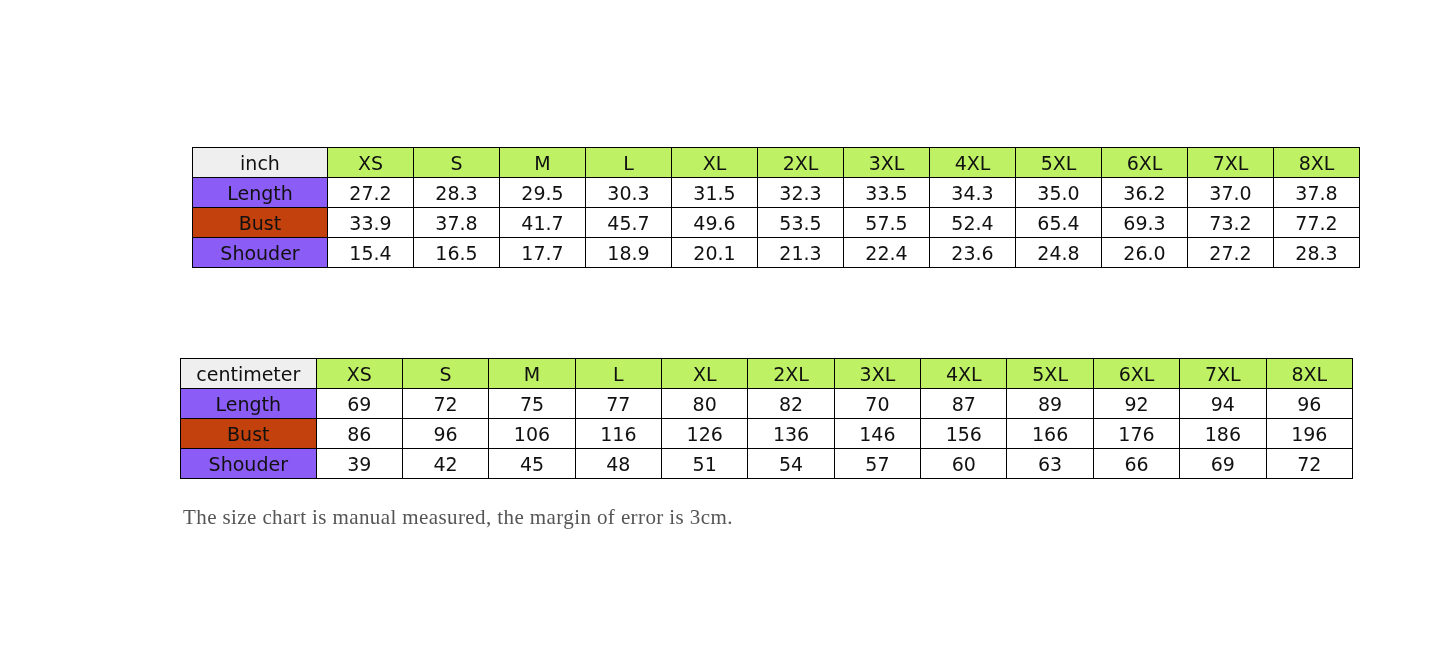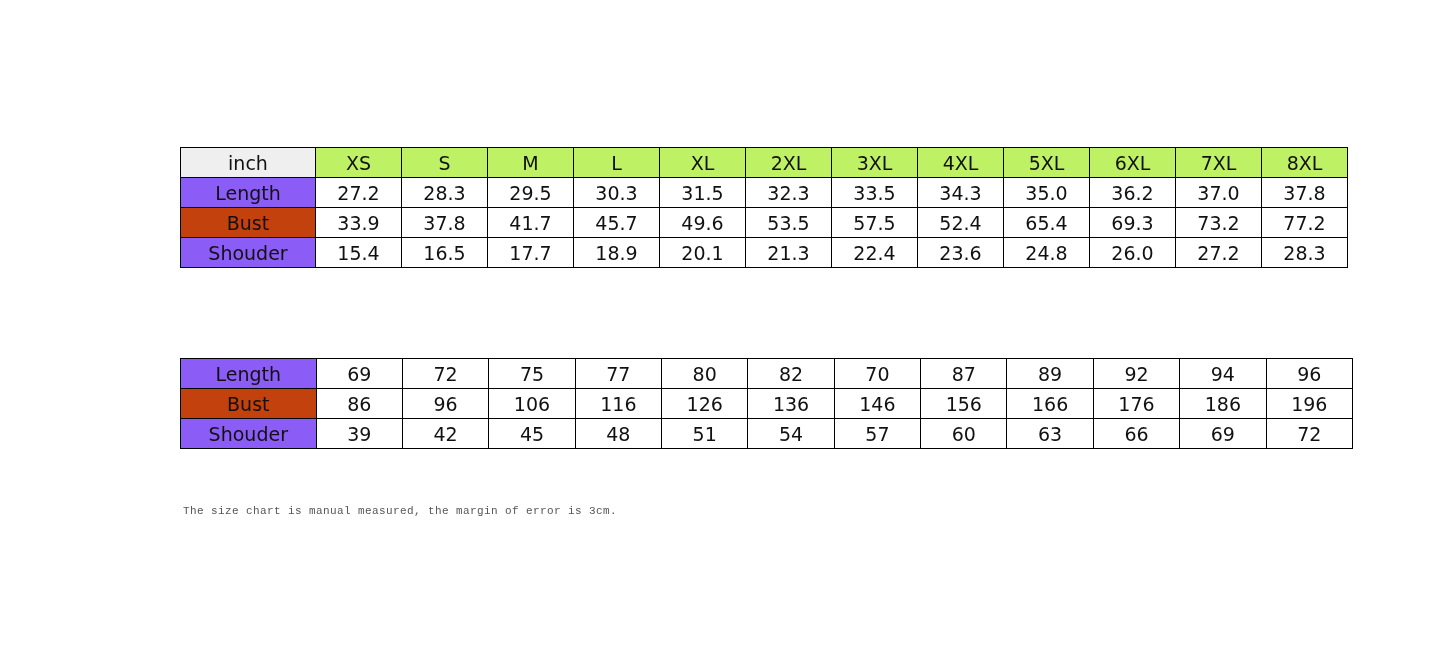--- a/index.html
+++ b/index.html
@@ -21,21 +21,21 @@
     width: 1445px;
     height: 652px;
   }
   .size-table {
     position: absolute;
     border-collapse: collapse;
     table-layout: fixed;
     background: #ffffff;
   }
   .size-table.inch-table {
-    left: 180px;
+    left: 192px;
     top: 147px;
     width: 958px;
   }
   .size-table.cm-table {
     left: 180px;
     top: 358px;
     width: 1173px;
   }
   .size-table td, .size-table th {
     border: 1px solid #000000;
@@ -64,22 +64,22 @@
   .header-row td.size-cell {
     background: #bef264;
   }
   tr.alt td.row-label {
     background: #c2410c;
   }
   .note {
     position: absolute;
     left: 183px;
     top: 505px;
-    font-family: Liberation Mono, monospace;
-    font-size: 11px;
+    font-family: Liberation Serif, serif;
+    font-size: 21px;
     color: #555555;
     letter-spacing: 0.4px;
     white-space: nowrap;
   }
 </style>
 </head>
 <body>
 
 <div class="page">
 
@@ -173,20 +173,35 @@
       <col class="data-col">
         <col class="data-col">
         <col class="data-col">
         <col class="data-col">
       <col class="data-col">
         <col class="data-col">
         <col class="data-col">
         <col class="data-col">
     </colgroup>
     <tbody>
+        <tr class="header-row">
+          <td class="unit-cell row-label">centimeter</td>
+          <td class="size-cell">XS</td>
+          <td class="size-cell">S</td>
+          <td class="size-cell">M</td>
+          <td class="size-cell">L</td>
+          <td class="size-cell">XL</td>
+          <td class="size-cell">2XL</td>
+          <td class="size-cell">3XL</td>
+          <td class="size-cell">4XL</td>
+          <td class="size-cell">5XL</td>
+          <td class="size-cell">6XL</td>
+          <td class="size-cell">7XL</td>
+          <td class="size-cell">8XL</td>
+        </tr>
         <tr class="data-row">
           <td class="row-label">Length</td>
           <td class="data-cell">69</td>
           <td class="data-cell">72</td>
           <td class="data-cell">75</td>
           <td class="data-cell">77</td>
           <td class="data-cell">80</td>
           <td class="data-cell">82</td>
           <td class="data-cell">70</td>
           <td class="data-cell">87</td>

